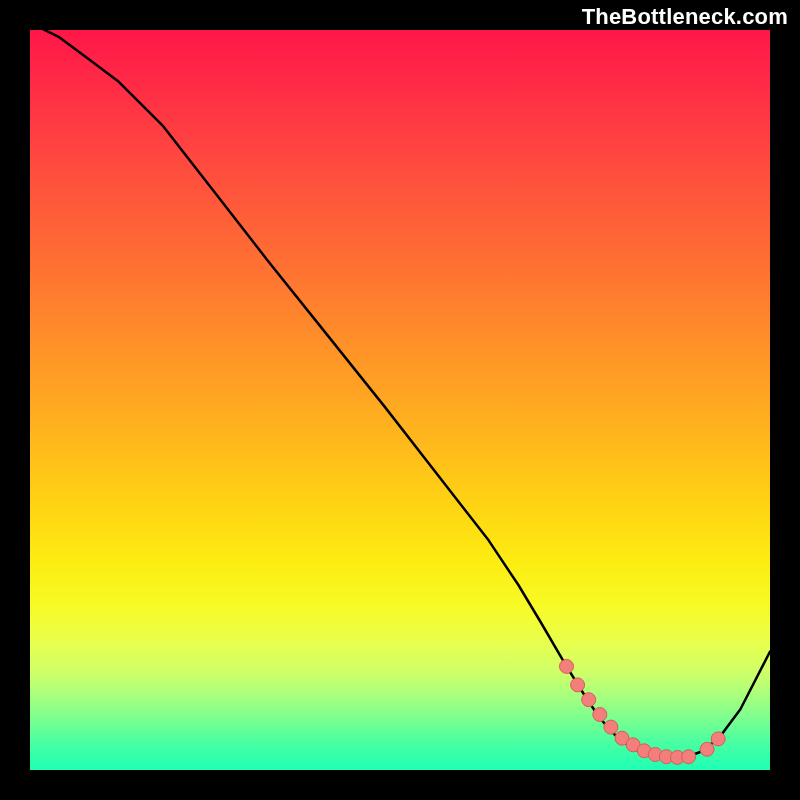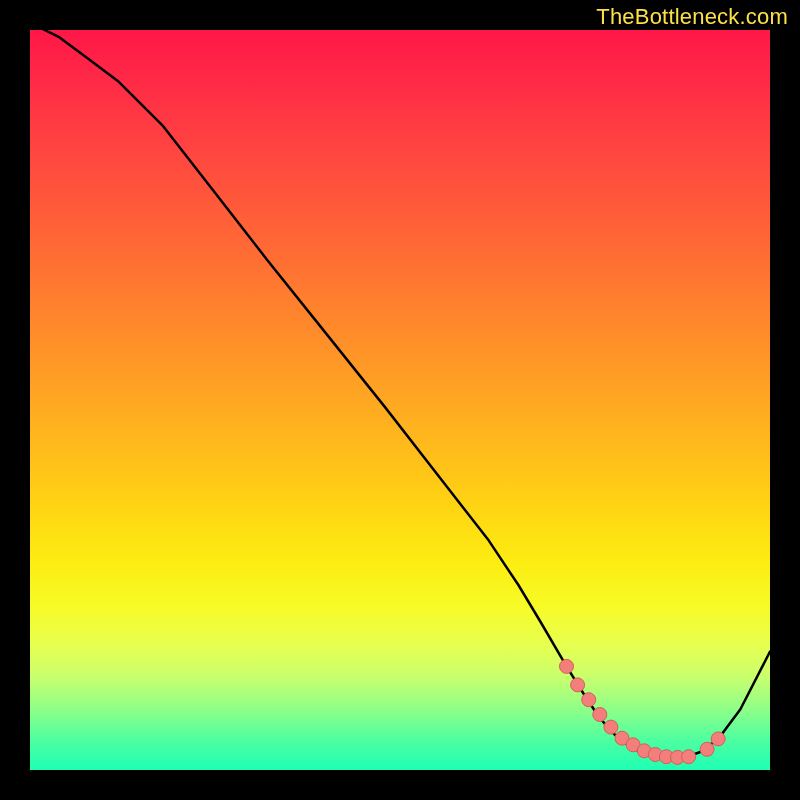--- a/index.html
+++ b/index.html
@@ -56,22 +56,22 @@
     position: absolute;
     inset: 0;
     width: 100%;
     height: 100%;
   }
   .watermark {
     position: absolute;
     top: 4px;
     right: 12px;
     font-size: 22px;
-    font-weight: 400;
-    color: #fde047;
+    font-weight: 700;
+    color: #ffffff;
     letter-spacing: 0.2px;
   }
 </style>
 </head>
 <body>
 
 <div class="stage">
   <div class="frame"></div>
 
   <div class="plot">

